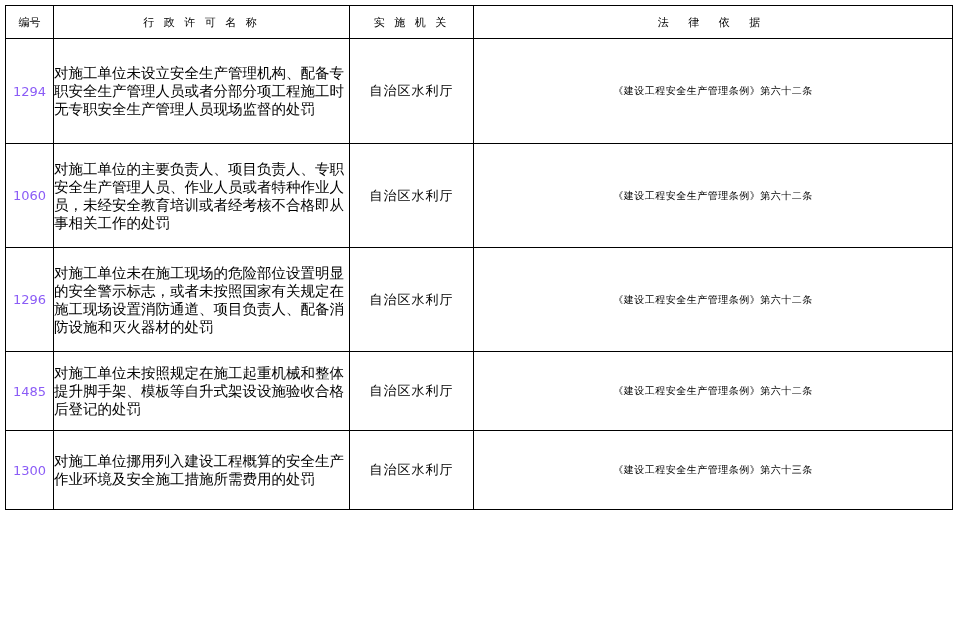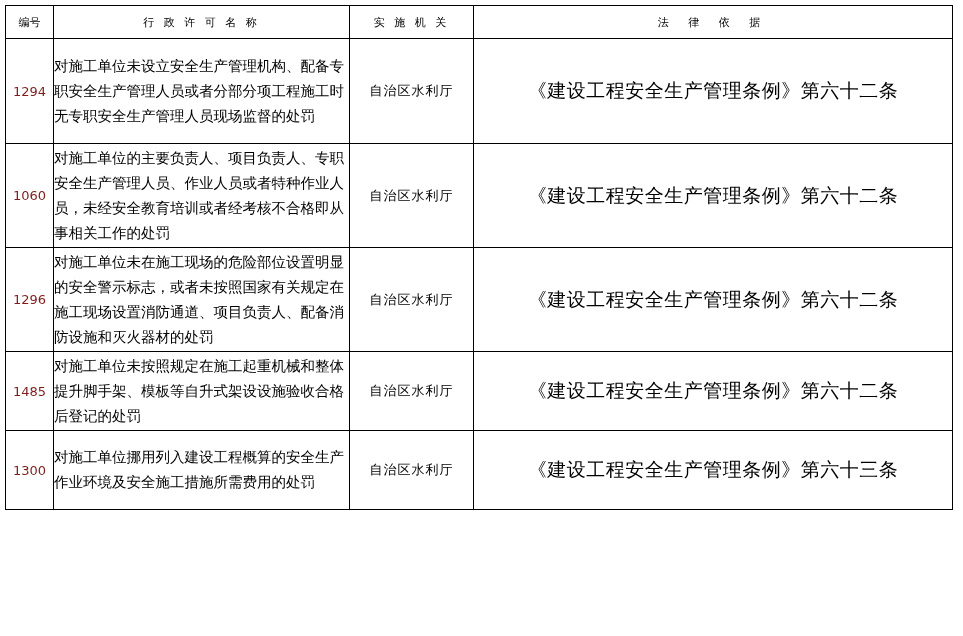--- a/index.html
+++ b/index.html
@@ -46,36 +46,36 @@
   }
   thead td.spaced {
     letter-spacing: 3px;
   }
   thead td.spaced-wide {
     letter-spacing: 8px;
   }
   td.id-cell {
     text-align: center;
     font-size: 13px;
-    color: #7f1d1d;
+    color: #8b5cf6;
   }
   td.name-cell {
     text-align: left;
     font-size: 14.5px;
-    line-height: 25px;
+    line-height: 18px;
     padding: 4px 6px 4px 8px;
   }
   td.org-cell {
     text-align: center;
     font-size: 13px;
     letter-spacing: 1px;
   }
   td.law-cell {
     text-align: center;
-    font-size: 19px;
+    font-size: 10px;
     letter-spacing: 0.5px;
   }
 </style>
 </head>
 <body>
 
 <div id="page">
   <table class="permit-table">
     <colgroup>
       <col class="c-id">

